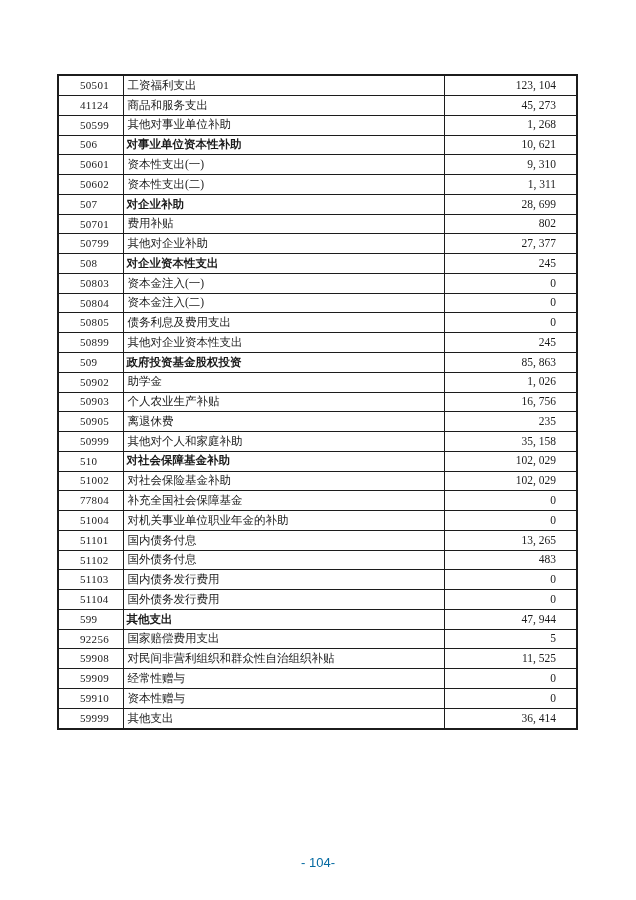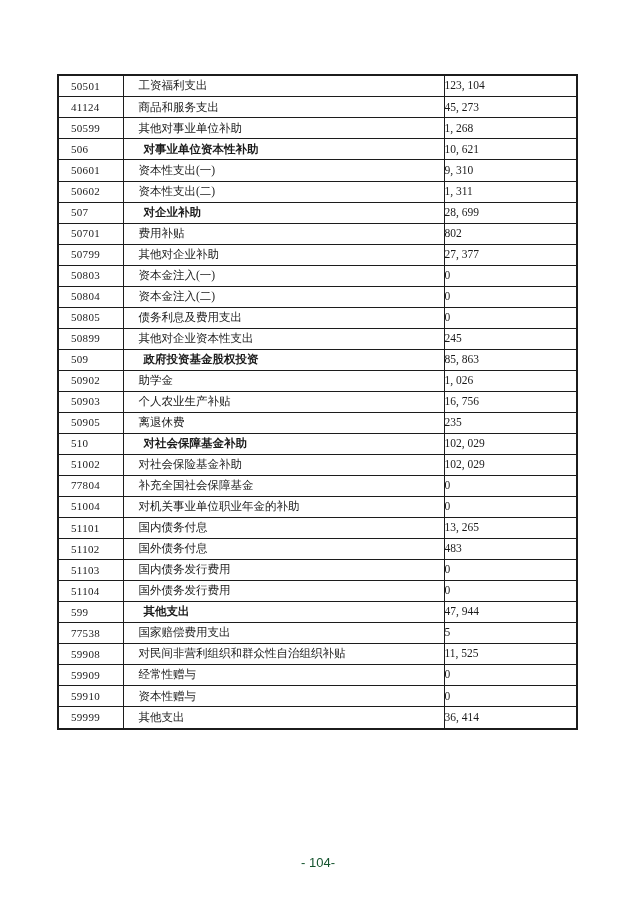--- a/index.html
+++ b/index.html
@@ -33,44 +33,44 @@
   }
   td {
     font-size: 11.5px;
     line-height: 1;
     padding: 0;
     overflow: hidden;
     white-space: nowrap;
     vertical-align: middle;
   }
   td.code-cell {
-    padding-left: 12px;
+    padding-left: 21px;
     font-size: 11px;
     letter-spacing: 0.3px;
   }
   td.name-cell {
-    padding-left: 15px;
+    padding-left: 4px;
   }
   tr.section td.name-cell {
-    padding-left: 20px;
+    padding-left: 3px;
     font-weight: 700;
   }
   td.value-cell {
-    text-align: left;
+    text-align: right;
     padding-right: 20px;
   }
   .page-number {
     position: absolute;
     left: 0;
     right: 0;
     top: 855px;
     text-align: center;
     font-family: "Liberation Sans", sans-serif;
     font-size: 13px;
-    color: #14532d;
+    color: #0369a1;
   }
 </style>
 </head>
 <body>
 
 <div class="page">
 
   <table class="budget-table">
     <colgroup>
       <col style="width:65px">
@@ -116,20 +116,25 @@
         <tr>
           <td class="code-cell">50701</td>
           <td class="name-cell">费用补贴</td>
           <td class="value-cell">802</td>
         </tr>
         <tr>
           <td class="code-cell">50799</td>
           <td class="name-cell">其他对企业补助</td>
           <td class="value-cell">27, 377</td>
         </tr>
+        <tr class="section">
+          <td class="code-cell">508</td>
+          <td class="name-cell">对企业资本性支出</td>
+          <td class="value-cell">245</td>
+        </tr>
         <tr>
           <td class="code-cell">50803</td>
           <td class="name-cell">资本金注入(一)</td>
           <td class="value-cell">0</td>
         </tr>
         <tr>
           <td class="code-cell">50804</td>
           <td class="name-cell">资本金注入(二)</td>
           <td class="value-cell">0</td>
         </tr>
@@ -156,20 +161,25 @@
         <tr>
           <td class="code-cell">50903</td>
           <td class="name-cell">个人农业生产补贴</td>
           <td class="value-cell">16, 756</td>
         </tr>
         <tr>
           <td class="code-cell">50905</td>
           <td class="name-cell">离退休费</td>
           <td class="value-cell">235</td>
         </tr>
+        <tr>
+          <td class="code-cell">50999</td>
+          <td class="name-cell">其他对个人和家庭补助</td>
+          <td class="value-cell">35, 158</td>
+        </tr>
         <tr class="section">
           <td class="code-cell">510</td>
           <td class="name-cell">对社会保障基金补助</td>
           <td class="value-cell">102, 029</td>
         </tr>
         <tr>
           <td class="code-cell">51002</td>
           <td class="name-cell">对社会保险基金补助</td>
           <td class="value-cell">102, 029</td>
         </tr>
@@ -202,21 +212,21 @@
           <td class="code-cell">51104</td>
           <td class="name-cell">国外债务发行费用</td>
           <td class="value-cell">0</td>
         </tr>
         <tr class="section">
           <td class="code-cell">599</td>
           <td class="name-cell">其他支出</td>
           <td class="value-cell">47, 944</td>
         </tr>
         <tr>
-          <td class="code-cell">77538</td>
+          <td class="code-cell">92256</td>
           <td class="name-cell">国家赔偿费用支出</td>
           <td class="value-cell">5</td>
         </tr>
         <tr>
           <td class="code-cell">59908</td>
           <td class="name-cell">对民间非营利组织和群众性自治组织补贴</td>
           <td class="value-cell">11, 525</td>
         </tr>
         <tr>
           <td class="code-cell">59909</td>

